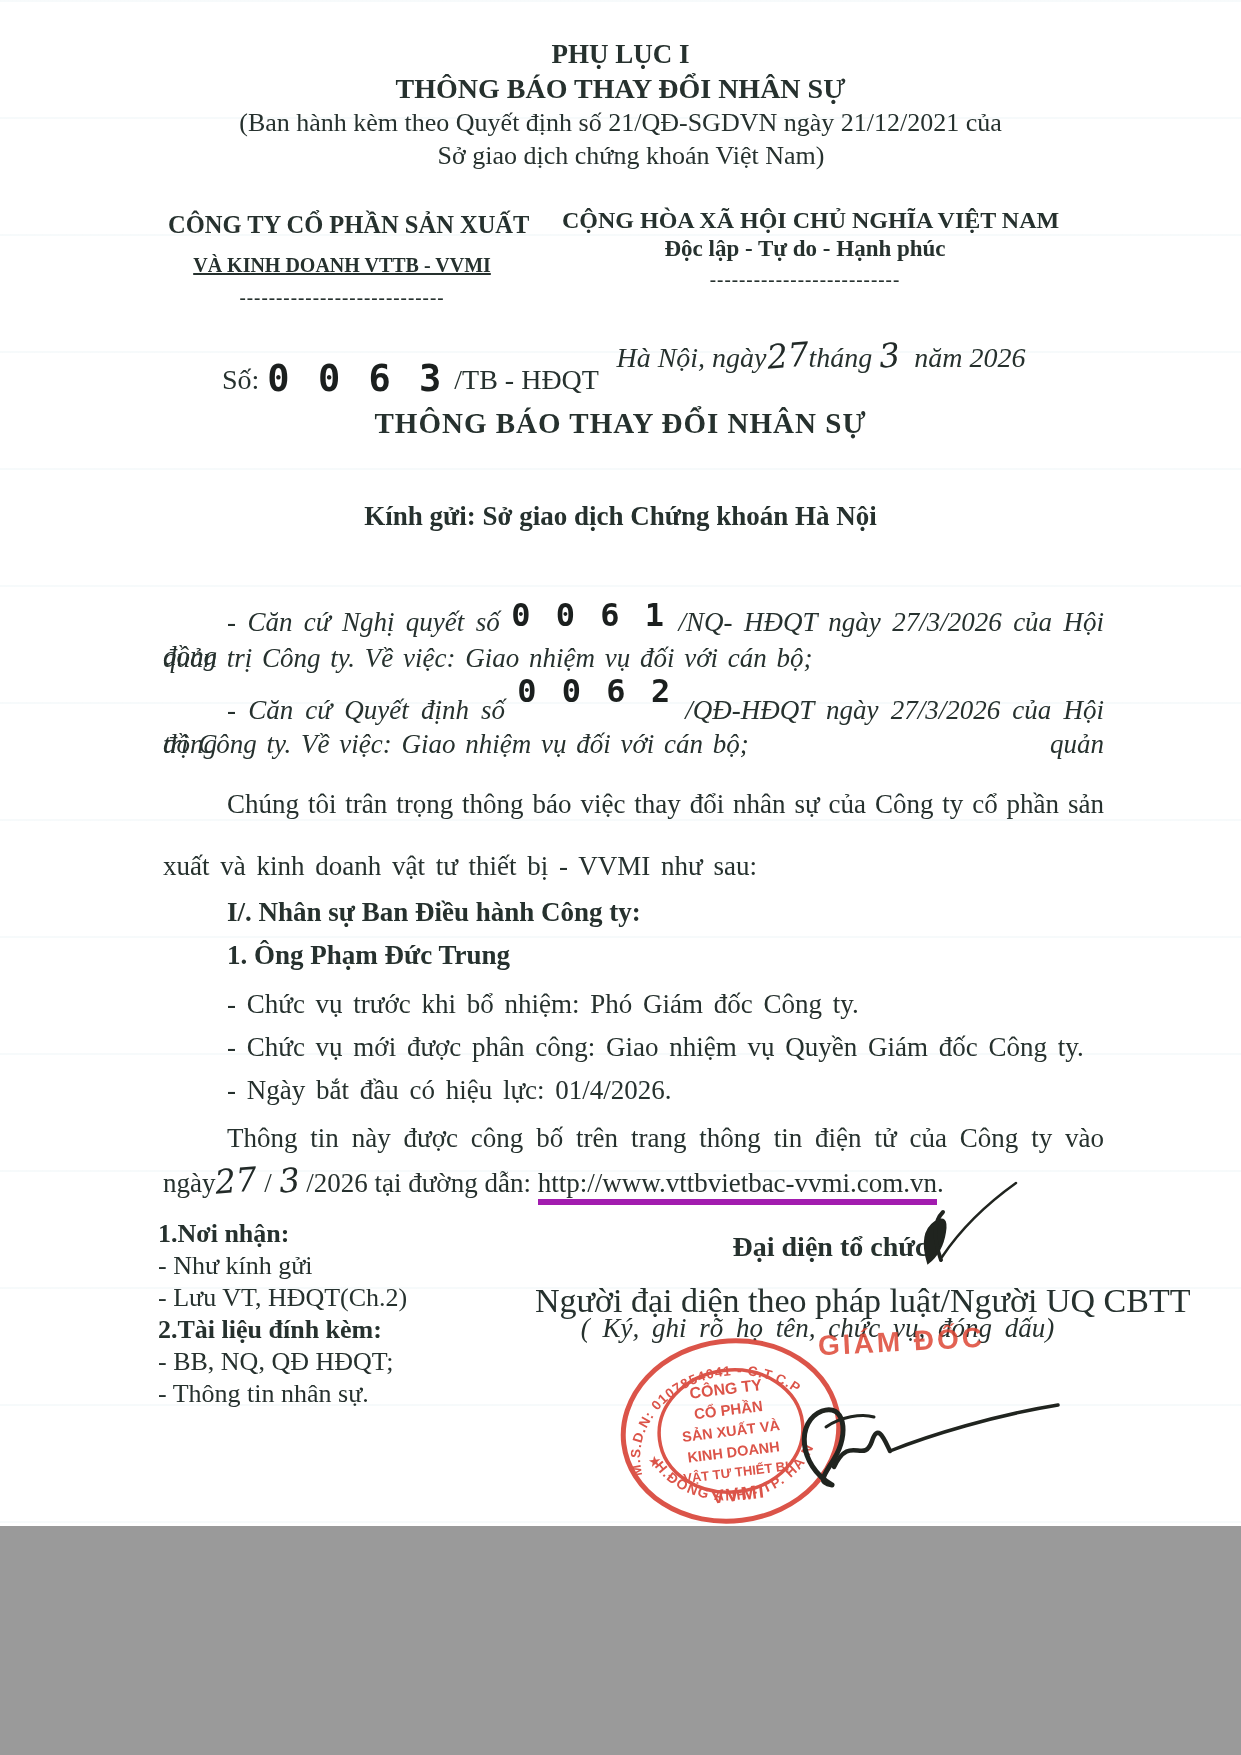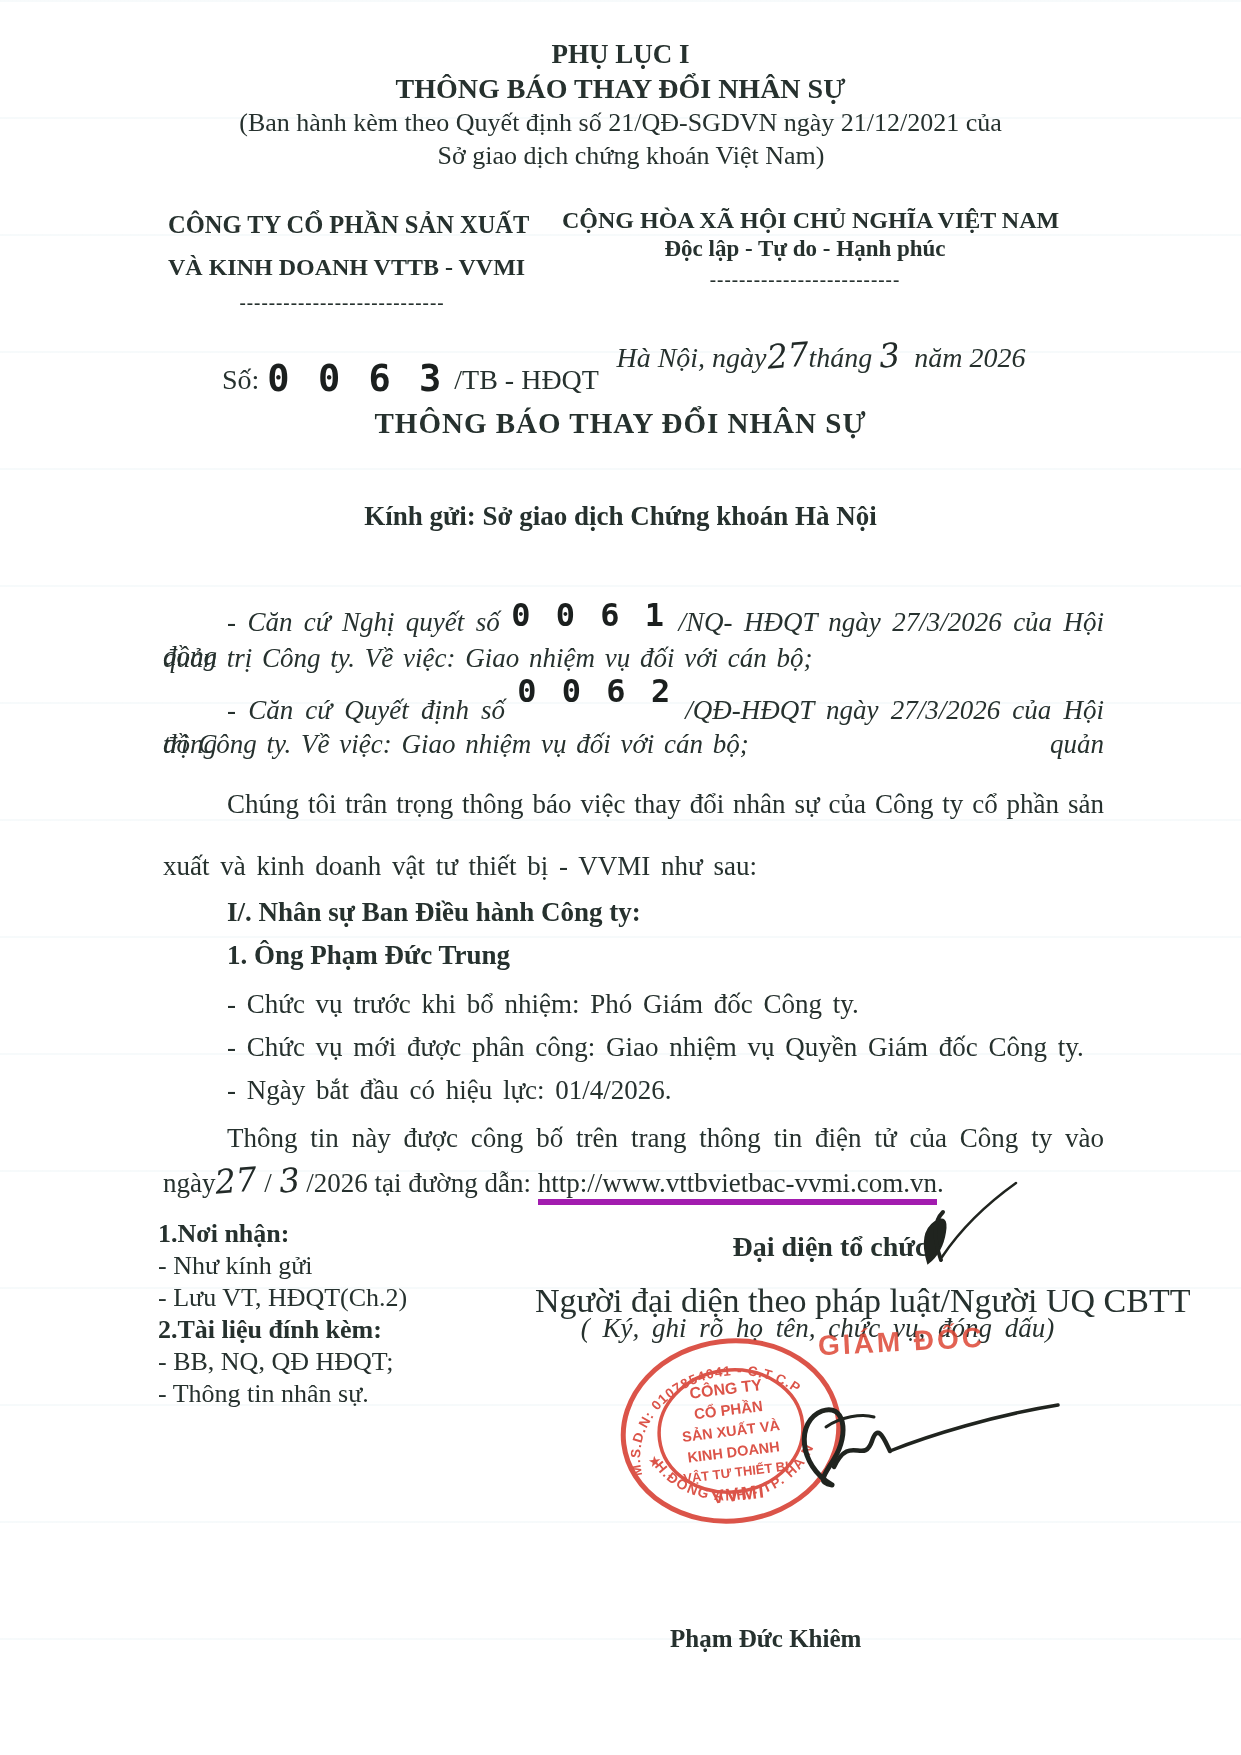--- a/index.html
+++ b/index.html
@@ -1,17 +1,17 @@
 <!DOCTYPE html>
 <html><head>
 <meta charset="utf-8">
 <style>
   html,body{margin:0;padding:0;background:#9a9a9a;}
   .page{
-    position:relative;width:1241px;height:1755px;margin:0 auto;
+    position:relative;width:1241px;height:1526px;margin:0 auto;
     background:#ffffff;overflow:hidden;
     font-family:"Liberation Serif","DejaVu Serif",serif;
     color:#26312e;
   }
   
   .page::before{
     content:"";position:absolute;inset:0;pointer-events:none;
     background:repeating-linear-gradient(180deg,
       rgba(170,205,215,0.10) 0px, rgba(170,205,215,0.10) 2px,
       rgba(255,255,255,0) 2px, rgba(255,255,255,0) 117px);
@@ -51,21 +51,21 @@
 
 <div class="page">
 
   <div class="abs ctr b" style="top:38px;font-size:27px;">PHỤ LỤC I</div>
   <div class="abs ctr b" style="top:72px;font-size:28px;">THÔNG BÁO THAY ĐỔI NHÂN SỰ</div>
   <div class="abs ctr" style="top:107px;font-size:26px;">(Ban hành kèm theo Quyết định số 21/QĐ-SGDVN ngày 21/12/2021 của</div>
   <div class="abs ctr" style="top:140px;font-size:26px;padding-left:21px;">Sở giao dịch chứng khoán Việt Nam)</div>
 
   <div class="abs" style="left:168px;top:210px;width:348px;text-align:center;">
     <div class="b" style="font-size:24.5px;">CÔNG TY CỔ PHẦN SẢN XUẤT</div>
-    <div class="b" style="font-size:24px;margin-top:13px;">VÀ KINH DOANH VTTB - VVMI</div>
+    <div class="b" style="font-size:20px;margin-top:13px;text-decoration:underline;">VÀ KINH DOANH VTTB - VVMI</div>
     <div class="divider" style="margin-top:9px;">----------------------------</div>
   </div>
 
   <div class="abs" style="left:562px;top:206px;width:486px;text-align:center;">
     <div class="b" style="font-size:24px;text-align:right;">CỘNG HÒA XÃ HỘI CHỦ NGHĨA VIỆT NAM</div>
     <div class="b" style="font-size:23px;">Độc lập - Tự do - Hạnh phúc</div>
     <div class="divider" style="margin-top:5px;">--------------------------</div>
   </div>
 
   <div class="abs" style="left:222px;top:334px;font-size:28px;margin-top:20px;">

